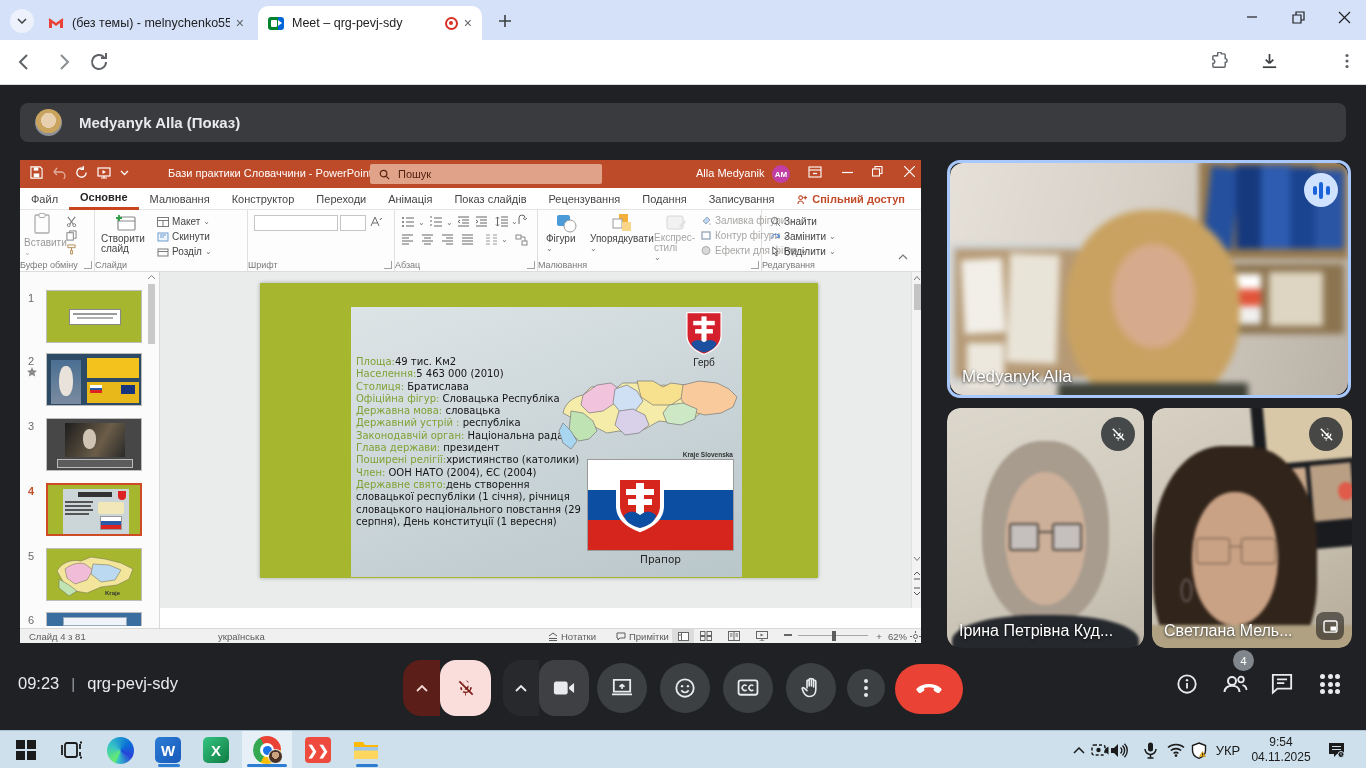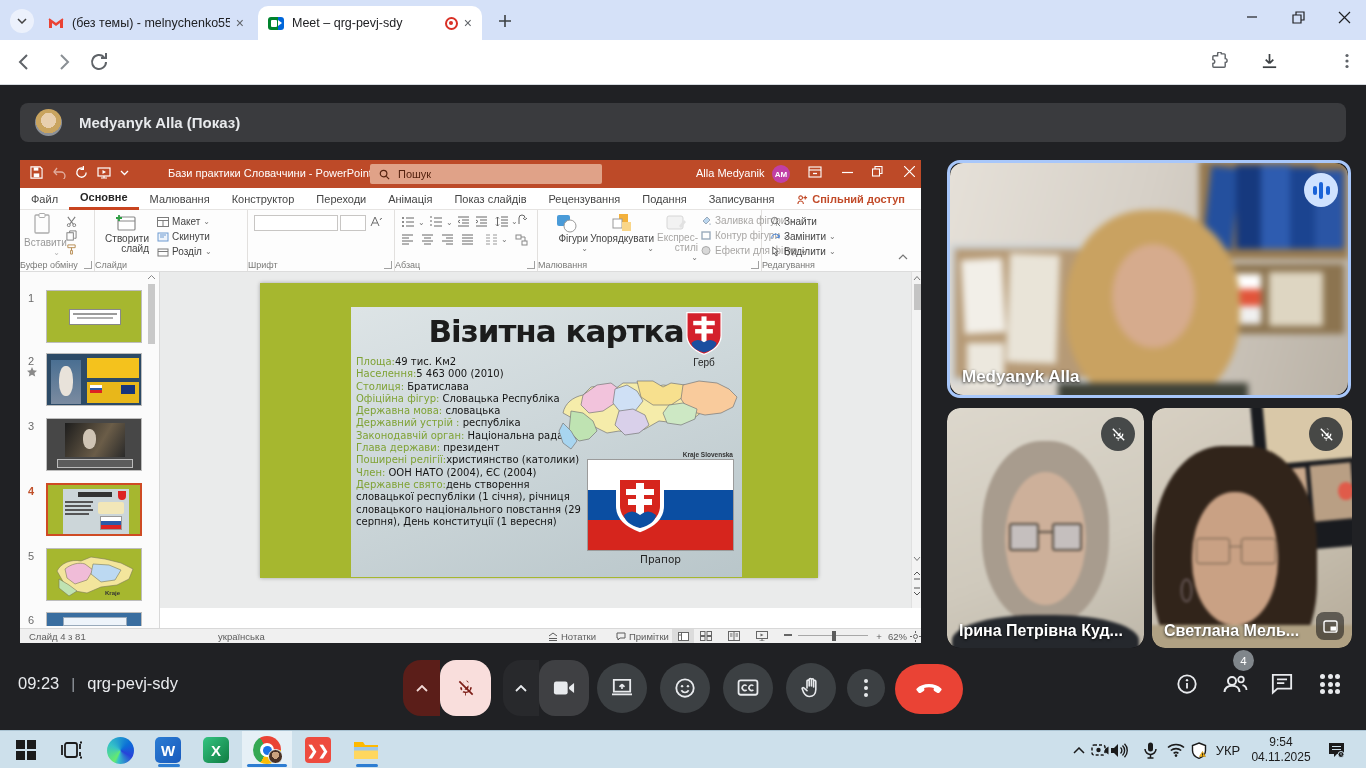--- a/index.html
+++ b/index.html
@@ -49,21 +49,21 @@
   .am-badge{position:absolute;left:752px;top:5px;width:18px;height:18px;border-radius:50%;background:#c13fa5;color:#fff;font-size:8px;display:flex;align-items:center;justify-content:center;font-weight:bold}
   .ppt-winbtn{position:absolute;top:6px;color:#fff}
   #ppt-tabs{position:absolute;top:28px;left:0;right:0;height:22px;background:#fff;display:flex;align-items:center;font-size:11px;color:#454545;border-bottom:1px solid #e6e4e2}
   #ppt-tabs .t{padding:0 11px;height:22px;display:flex;align-items:center;white-space:nowrap}
   #ppt-tabs .t.sel{font-weight:bold;color:#262626;border-bottom:3px solid #c8441f}
   #share-btn{position:absolute;right:8px;top:30px;height:18px;display:flex;align-items:center;gap:4px;background:#fff;color:#c24b29;font-size:11px;font-weight:bold;padding:0 8px}
   #ribbon{position:absolute;top:50px;left:0;right:0;height:62px;background:#fdfdfd;border-bottom:1px solid #dcdcdc;font-size:10px;color:#444}
   .grp{position:absolute;top:0;bottom:0;border-right:1px solid #e2e0de}
   .grp .glabel{position:absolute;bottom:1px;left:0;right:0;text-align:left;font-size:9px;color:#7a7a78}
   .launch{position:absolute;right:2px;bottom:2px;width:8px;height:8px;border-right:1.5px solid #8b8b8b;border-bottom:1.5px solid #8b8b8b;opacity:.8}
-  .bigbtn{position:absolute;text-align:right;color:#444}
+  .bigbtn{position:absolute;text-align:left;color:#444}
   .mini{position:absolute;display:flex;align-items:center;gap:3px;white-space:nowrap}
   .combo{position:absolute;height:16px;background:#fff;border:1px solid #c8c6c4}
   .fletter{position:absolute;top:74px;font-size:11px;color:#3b3b3b;width:14px;text-align:center}
   .chev{color:#777;font-size:8px}
   .gray{color:#a8a6a4}
 
   
   #thumbs{position:absolute;top:112px;left:0;width:140px;bottom:15px;background:#fbfbfb;border-right:1px solid #d9d9d9}
   .thnum{position:absolute;left:8px;font-size:11px;color:#6a6a6a}
   .thimg{position:absolute;left:26px;width:96px;height:53px;border:1px solid #bdbdbd;background:#fff;overflow:hidden}
@@ -89,21 +89,21 @@
   #flag-cap{position:absolute;left:236px;top:246px;width:147px;text-align:center;font-size:10.5px;color:#222;font-family:"DejaVu Sans",sans-serif}
 
   
   .tile{position:absolute;border-radius:13px;overflow:hidden;background:#101113}
   #tile1{left:947px;top:75px;width:404px;height:238px;border:3px solid #a8c7fa}
   #tile2{left:947px;top:323px;width:197px;height:240px}
   #tile3{left:1152px;top:323px;width:200px;height:240px}
   .scene{position:absolute;inset:0;border-radius:inherit;overflow:hidden}
   .blurwrap{position:absolute;inset:-8px}
   .blurwrap>div{position:absolute}
-  .tname{position:absolute;left:12px;bottom:8px;color:#fff;font-size:16px;text-shadow:0 1px 3px rgba(0,0,0,.85);font-weight:700;white-space:nowrap}
+  .tname{position:absolute;left:12px;bottom:8px;color:#fff;font-size:16px;text-shadow:0 1px 3px rgba(0,0,0,.85);font-weight:400;white-space:nowrap}
   .micoff{position:absolute;right:9px;top:9px;width:34px;height:34px;border-radius:50%;background:rgba(50,53,56,.88);display:flex;align-items:center;justify-content:center}
   .audio-badge{position:absolute;right:10px;top:10px;width:34px;height:34px;border-radius:50%;background:#cfe2ff;display:flex;align-items:center;justify-content:center;gap:2.5px}
   .audio-badge i{display:block;width:4px;background:#1a63d8;border-radius:2px}
   .pip{position:absolute;right:8px;bottom:8px;width:28px;height:28px;border-radius:8px;background:rgba(20,20,20,.55);display:flex;align-items:center;justify-content:center}
 
   
   #controls{position:absolute;left:0;right:0;top:560px;height:85px}
   #meta{position:absolute;left:18px;top:29px;display:flex;align-items:center;gap:12px;color:#e8eaed;font-size:16.5px}
   #meta .sep{color:#9aa0a6;font-size:15px}
   .cbtn{position:absolute;display:flex;align-items:center;justify-content:center;border-radius:50%;background:#3c4043;color:#e8eaed}
@@ -650,21 +650,20 @@
         <svg width="9" height="7" viewBox="0 0 9 7">
             <path d="M1 5l3.5-3.5L8 5" stroke="#888" fill="none"></path>
           </svg>
         <div class="abs" style="left:1px;top:10px;width:7px;height:60px;background:#c9c9c9"></div>
       </div>
     </div>
 
     <div id="canvas">
       <div id="slide">
         <div id="panel">
-          <div id="slide-title">Візитна картка</div>
 
           <div id="gerb">
             <svg width="38" height="45" viewBox="0 0 60 70" style="margin:0 auto">
               <path d="M3 2 H57 V38 Q57 57 30 68 Q3 57 3 38 Z" fill="#d4202c" stroke="#fff" stroke-width="2"></path>
               <rect x="26" y="8" width="8" height="44" fill="#fff"></rect>
               <rect x="13" y="15" width="34" height="7" fill="#fff"></rect>
               <rect x="16" y="28" width="28" height="7" fill="#fff"></rect>
               <path d="M10 50 Q19 41 30 49 Q41 41 50 50 Q49 60 30 65 Q11 60 10 50Z" fill="#1b4fa0"></path>
             </svg>
             <div class="cap">Герб</div>

